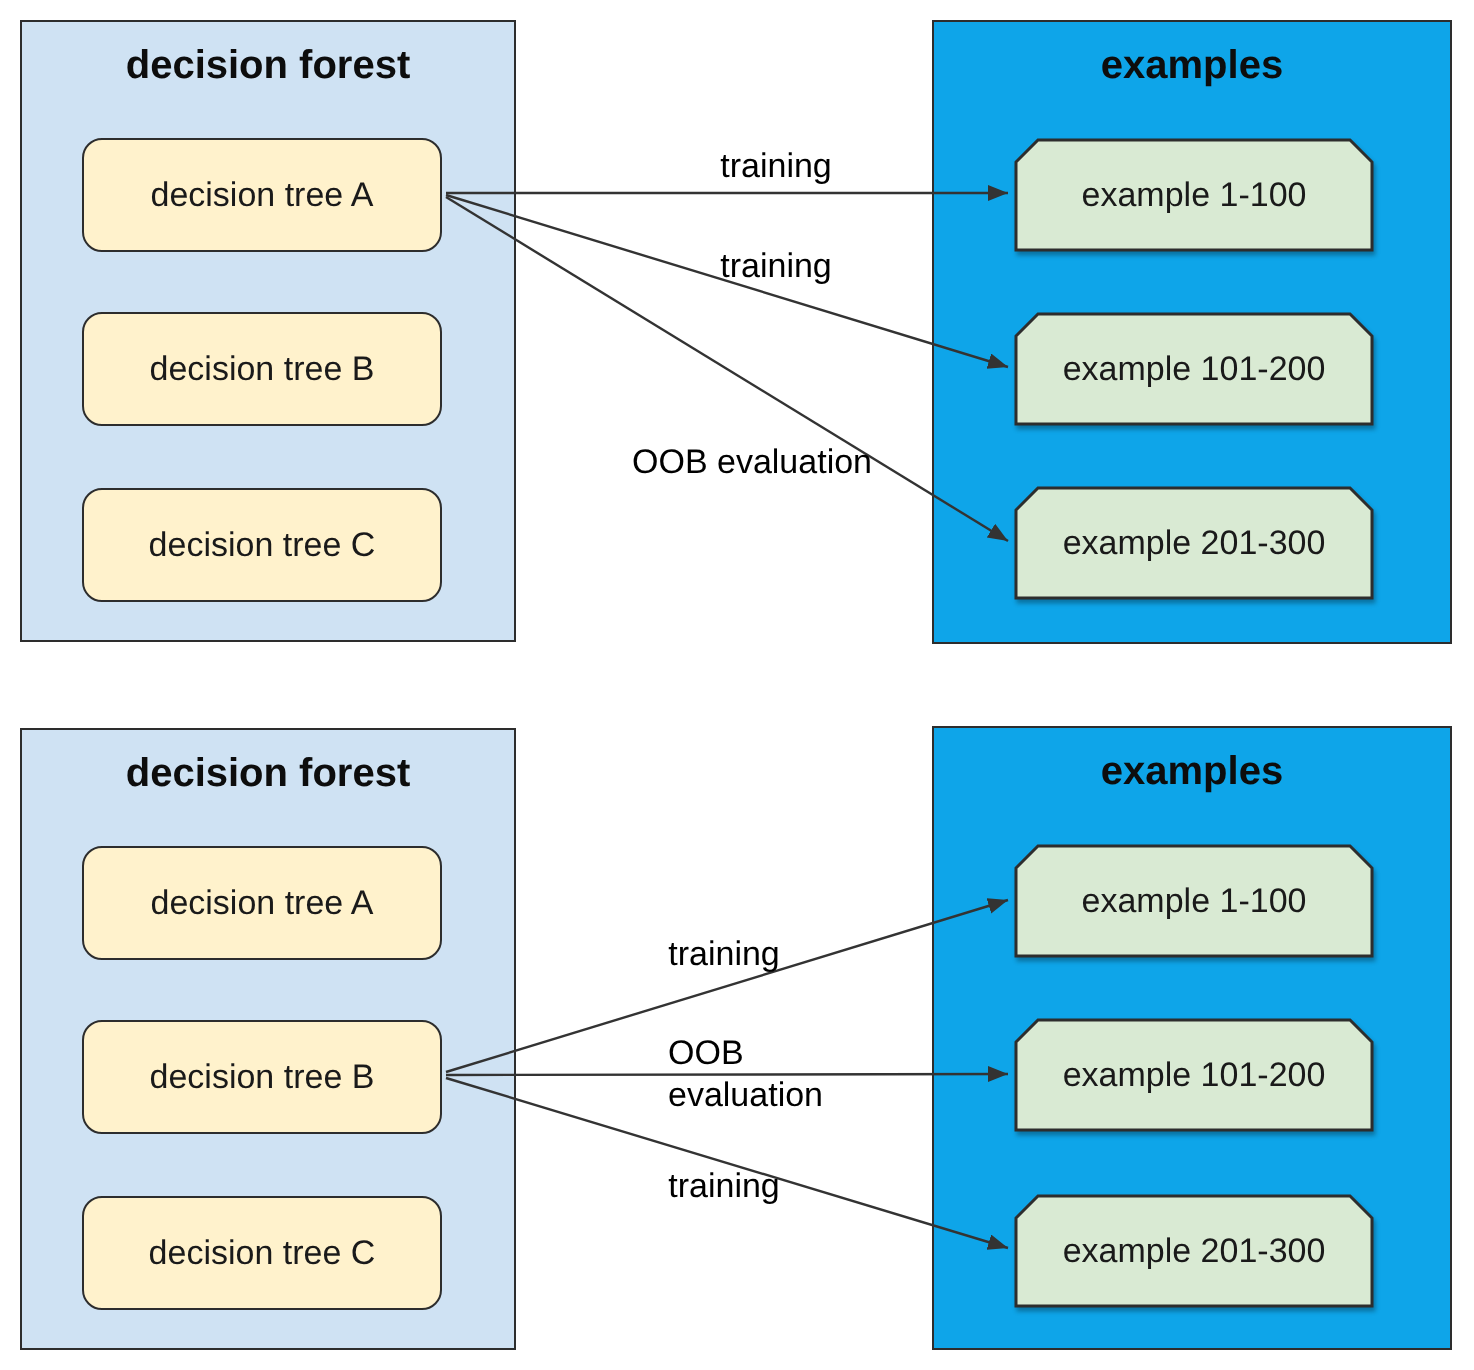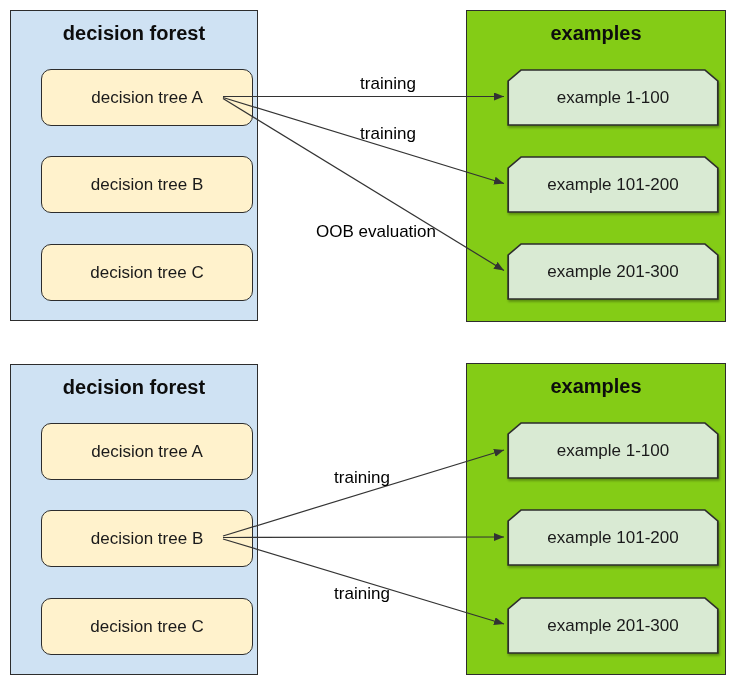--- a/index.html
+++ b/index.html
@@ -2,27 +2,27 @@
 <html><head>
 <meta charset="utf-8">
 <style>
   html,body{margin:0;padding:0;background:#ffffff;}
   .canvas{
     position:relative;width:737px;height:685px;background:#ffffff;
     font-family:"Liberation Sans",sans-serif;color:#111;overflow:hidden;padding-left:28px;
   }
   .panel{position:absolute;box-sizing:border-box;border:1.5px solid #2d2d2d;}
   .panel.forest{background:#cfe2f3;}
-  .panel.examples{background:#84cc16;}
+  .panel.examples{background:#0ea5e9;}
   .panel-title{
     margin:0;padding-top:11px;text-align:center;
     font-size:20px;font-weight:bold;line-height:22px;color:#0d0d0d;
   }
   .node{
-    position:absolute;width:212px;height:57px;box-sizing:border-box;
+    position:absolute;width:180px;height:57px;box-sizing:border-box;
     display:flex;align-items:center;justify-content:center;
     font-size:17px;color:#1a1a1a;text-align:center;
   }
   .node.tree{
     background:#fff2cc;border:1.5px solid #2d2d2d;border-radius:10px;
   }
   .node.example .shape{
     position:absolute;inset:0;width:100%;height:100%;overflow:visible;
     filter:drop-shadow(1.5px 2px 1px rgba(0,0,0,0.30));
   }
@@ -124,15 +124,17 @@
 
     <line x1="223" y1="536" x2="504" y2="450" stroke="#333333" stroke-width="1.2" marker-end="url(#ah)"></line>
     <line x1="223" y1="537.5" x2="504" y2="537" stroke="#333333" stroke-width="1.2" marker-end="url(#ah)"></line>
     <line x1="223" y1="539" x2="504" y2="624" stroke="#333333" stroke-width="1.2" marker-end="url(#ah)"></line>
   </svg>
 
   <div class="arrow-label" style="left:388px;top:83px">training</div>
   <div class="arrow-label" style="left:388px;top:133px">training</div>
   <div class="arrow-label" style="left:376px;top:231px">OOB evaluation</div>
   <div class="arrow-label" style="left:362px;top:477px">training</div>
+  <div class="arrow-label two-line" style="left:334px;top:537px">OOB
+evaluation</div>
   <div class="arrow-label" style="left:362px;top:593px">training</div>
 
 </div>
 
 </body></html>

